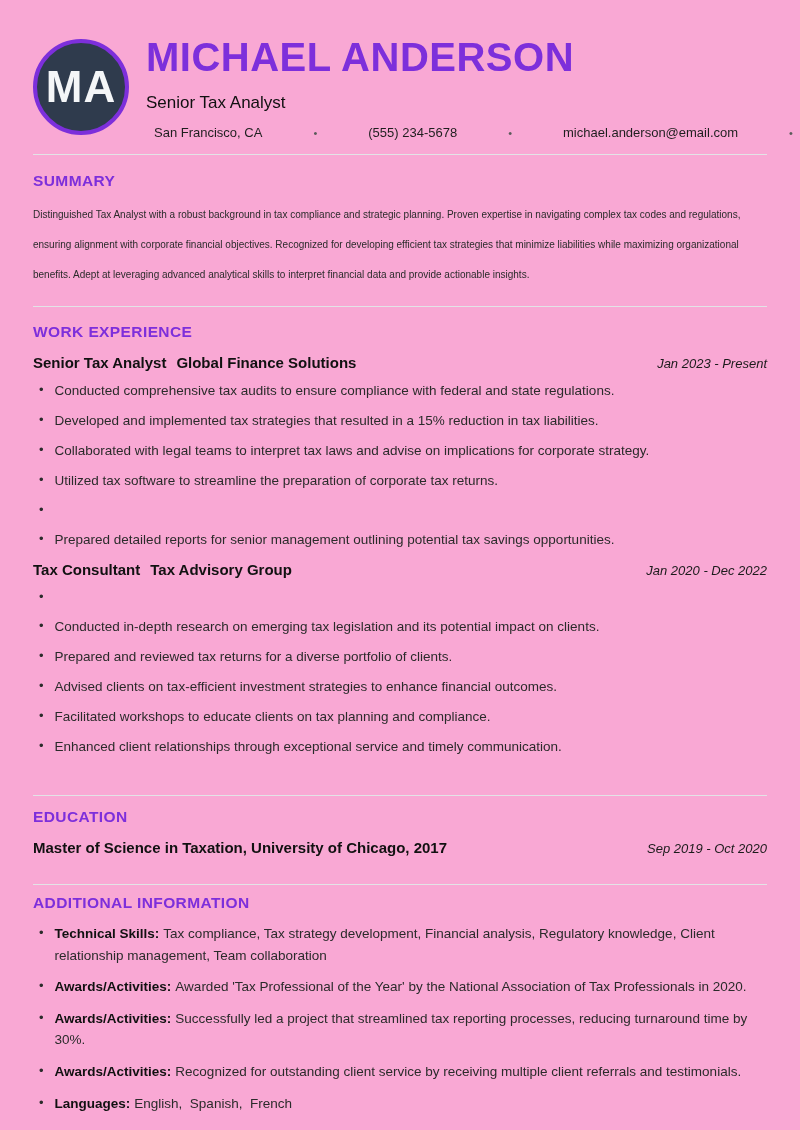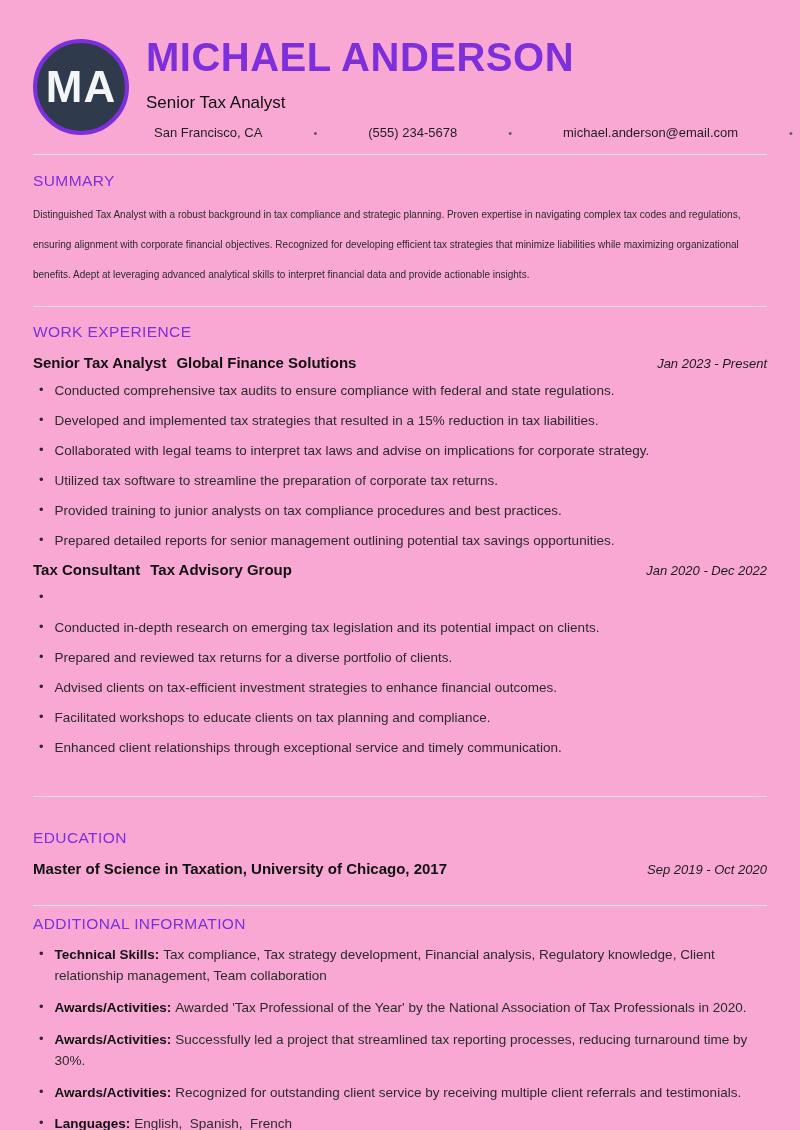--- a/index.html
+++ b/index.html
@@ -61,21 +61,21 @@
   .contact .sep {
     color: #5a5a5a;
     font-size: 11px;
     margin: 0 15px;
   }
 
   
   .section { border-top: 1px solid #e3e3e6; }
   .section-heading {
     font-size: 15.5px;
-    font-weight: 400;
+    font-weight: 700;
     letter-spacing: 0.4px;
     color: var(--accent, #7d2fdb);
   }
   .sec-summary { padding-top: 17px; padding-bottom: 16px; }
   .summary-text {
     margin-top: 10px;
     font-size: 10px;
     line-height: 30px;
     color: #2b2b2b;
   }
@@ -107,21 +107,21 @@
     color: #2b2b2b;
   }
   .dot {
     flex: 0 0 auto;
     margin-right: 11px;
     font-size: 13px;
     color: #2b2b2b;
   }
   .item-text { white-space: pre-wrap; }
 
-  .sec-education { padding-top: 32px; padding-bottom: 28px; }
+  .sec-education { padding-top: 12px; padding-bottom: 28px; }
   .edu-row {
     margin-top: 13px;
     display: flex;
     justify-content: space-between;
     align-items: baseline;
   }
   .edu-degree { font-size: 15px; font-weight: 700; color: #111111; }
 
   .sec-additional { padding-top: 9px; }
   ul.info-list { list-style: none; margin-top: 11px; }
@@ -188,21 +188,20 @@
           <li>
               <span class="dot">•</span>
               <span class="item-text">Collaborated with legal teams to interpret tax laws and advise on implications for corporate strategy.</span>
             </li>
           <li>
               <span class="dot">•</span>
               <span class="item-text">Utilized tax software to streamline the preparation of corporate tax returns.</span>
             </li>
           <li>
               <span class="dot">•</span>
-              <span class="item-text">Provided training to junior analysts on tax compliance procedures and best practices.</span>
             </li>
           <li>
               <span class="dot">•</span>
               <span class="item-text">Prepared detailed reports for senior management outlining potential tax savings opportunities.</span>
             </li>
         </ul>
       </div>
 
       <div class="job">
         <div class="job-header">

